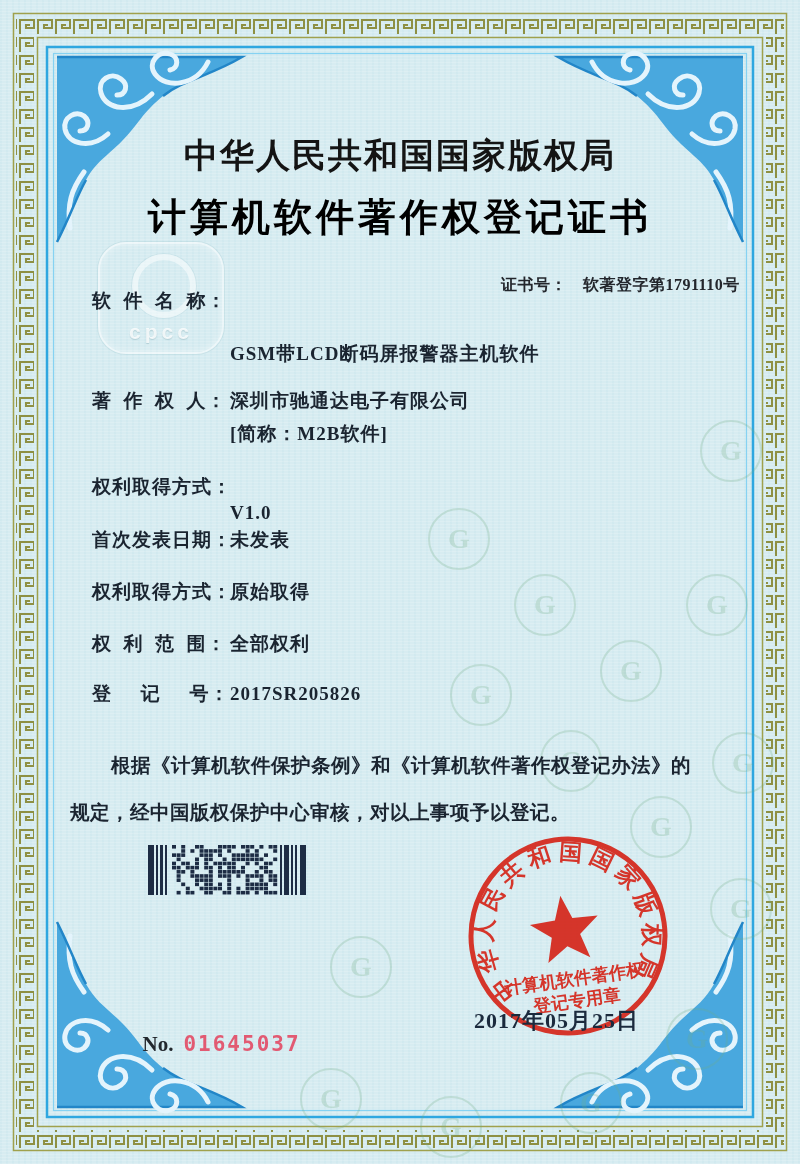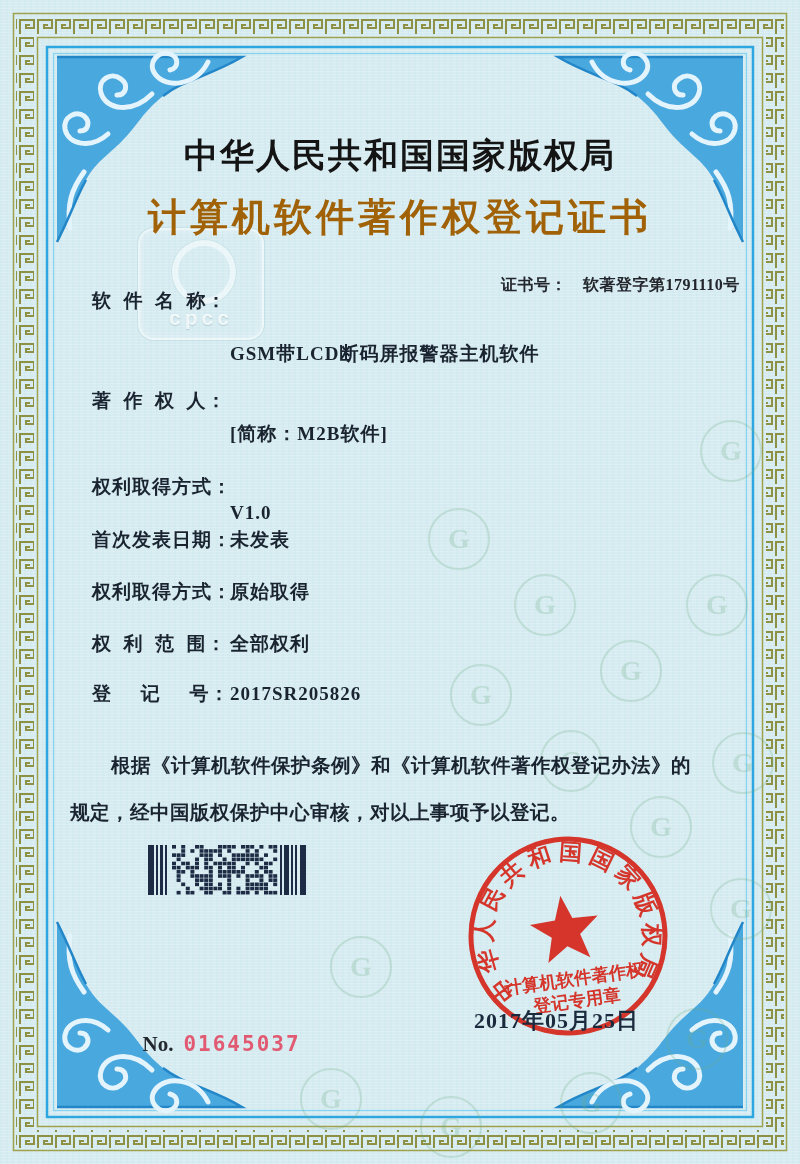--- a/index.html
+++ b/index.html
@@ -10,24 +10,23 @@
       repeating-linear-gradient(0deg, rgba(255,255,255,0.16) 0 1px, rgba(0,0,0,0) 1px 3px),
       repeating-linear-gradient(90deg, rgba(175,218,228,0.14) 0 2px, rgba(0,0,0,0) 2px 6px);
     font-family:"Liberation Serif", serif;
     color:#1a2430;
   }
   .layer{position:absolute;left:0;top:0;width:800px;height:1164px;}
   svg.frame{z-index:1;pointer-events:none;}
 
   
   .cpcc{
-    position:absolute;left:98px;top:228px;width:122px;height:108px;z-index:1;
-    border:2px solid rgba(255,255,255,0.55);border-radius:16px;
+    position:absolute;left:98px;top:242px;width:122px;height:108px;z-index:1;
+    border:2px solid rgba(255,255,255,0.55);border-radius:28px;
     box-shadow:0 0 0 1px rgba(150,195,205,0.25), inset 0 0 8px rgba(255,255,255,0.4);
-    margin-left:40px;
   }
   .cpcc .ring{
     position:absolute;left:32px;top:10px;width:52px;height:52px;border-radius:50%;
     border:6px solid rgba(255,255,255,0.5);
     box-shadow:0 0 0 1px rgba(150,195,205,0.2);
   }
   .cpcc .cpcc-text{
     position:absolute;left:0;right:0;bottom:8px;text-align:center;
     font-family:"Liberation Sans", sans-serif;font-size:21px;font-weight:700;
     letter-spacing:4px;color:rgba(255,255,255,0.8);
@@ -43,21 +42,21 @@
     color:rgba(110,170,130,0.25);
   }
 
   .content{z-index:2;}
   .authority{
     position:absolute;left:0;top:133px;width:800px;text-align:center;
     font-size:34px;font-weight:700;letter-spacing:2px;color:#141414;
   }
   .cert-title{
     position:absolute;left:0;top:192px;width:800px;text-align:center;
-    font-size:38px;font-weight:700;letter-spacing:4px;color:#a16207;
+    font-size:38px;font-weight:700;letter-spacing:4px;color:#000000;
   }
   .cert-no{
     position:absolute;left:492px;top:257px;font-size:16px;font-weight:700;
     color:#23262c;letter-spacing:0.5px;white-space:pre;
   }
   .cert-no .lbl{margin-right:16px;}
 
   .row{
     position:absolute;left:92px;display:flex;
     font-size:19px;line-height:26.5px;font-weight:700;letter-spacing:1px;color:#1a2430;
@@ -157,20 +156,21 @@
   <span class="lbl">软  件  名  称：</span>
   <span class="val">
     <div>GSM带LCD断码屏报警器主机软件</div>
     <div>[简称：M2B软件]</div>
     <div>V1.0</div>
   </span>
 </div>
 
 <div class="row content" style="top:388px">
   <span class="lbl">著  作  权  人：</span>
+  <span class="val">深圳市驰通达电子有限公司</span>
 </div>
 
 <div class="row content" style="top:474px">
   <span class="lbl">权利取得方式：</span>
 </div>
 
 <div class="row content" style="top:527px">
   <span class="lbl">首次发表日期：</span>
   <span class="val">未发表</span>
 </div>

